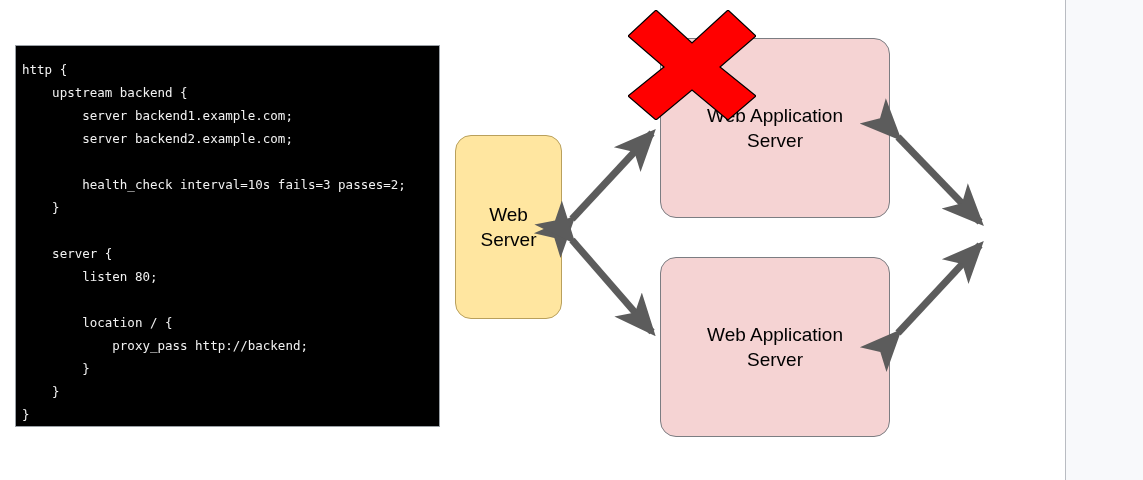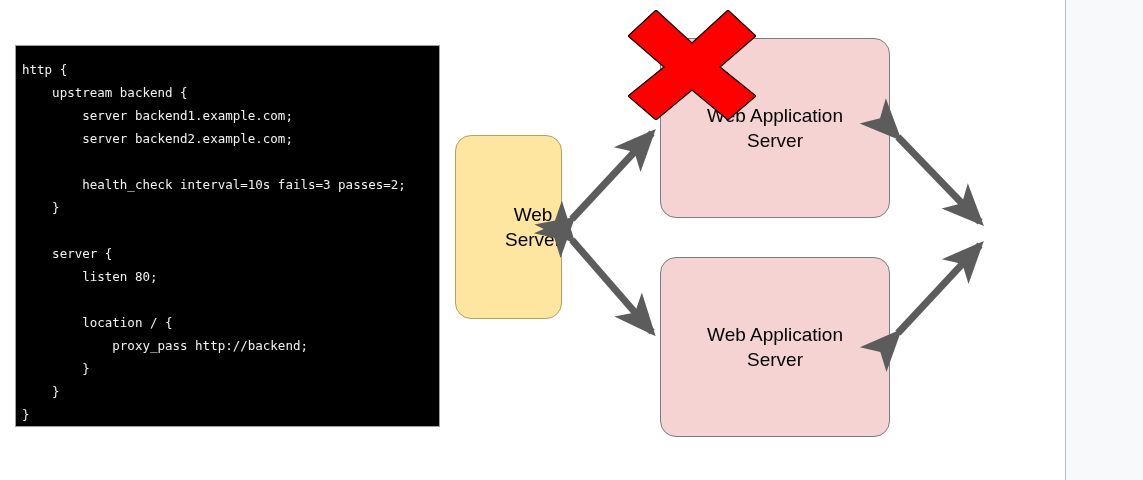--- a/index.html
+++ b/index.html
@@ -73,21 +73,20 @@
     font-family: "Liberation Sans", sans-serif;
   }
 
   .node-web-server {
     left: 455px;
     top: 135px;
     width: 107px;
     height: 184px;
     background: #ffe6a0;
     border-color: #b9a05c;
-    justify-content: flex-end;
   }
   .node-app-top {
     left: 660px;
     top: 38px;
     width: 230px;
     height: 180px;
     background: #f5d3d3;
     border-color: #7b7d82;
   }
   .node-app-bottom {

